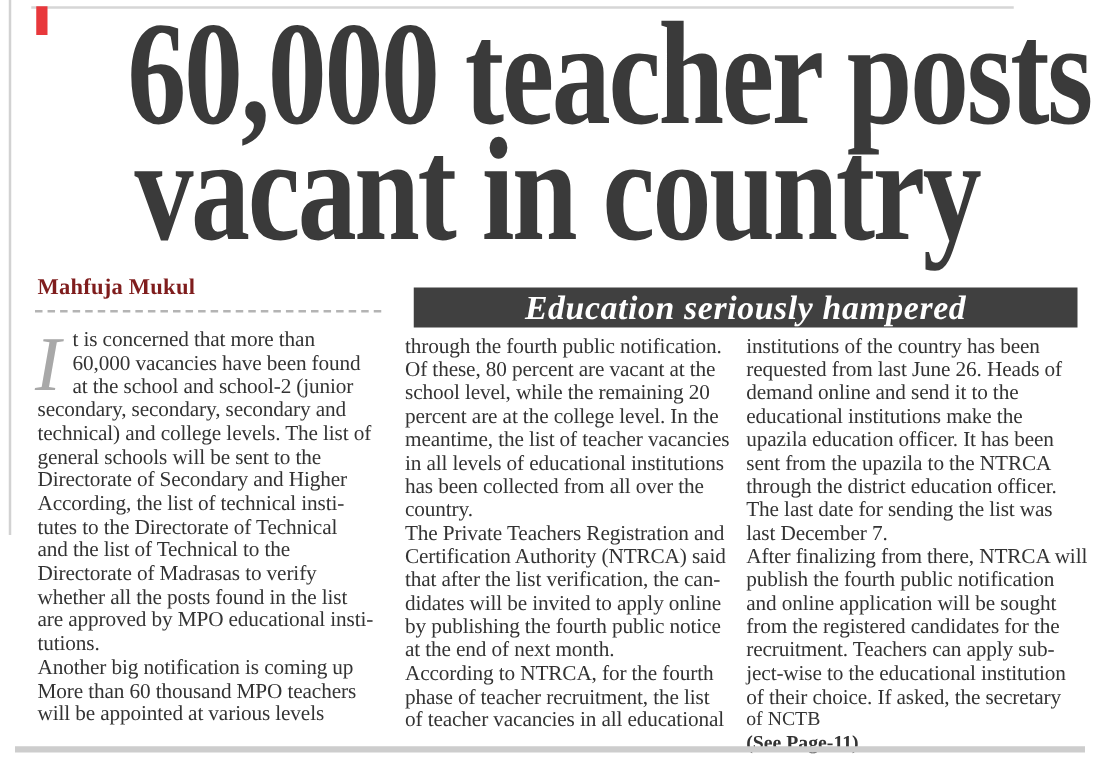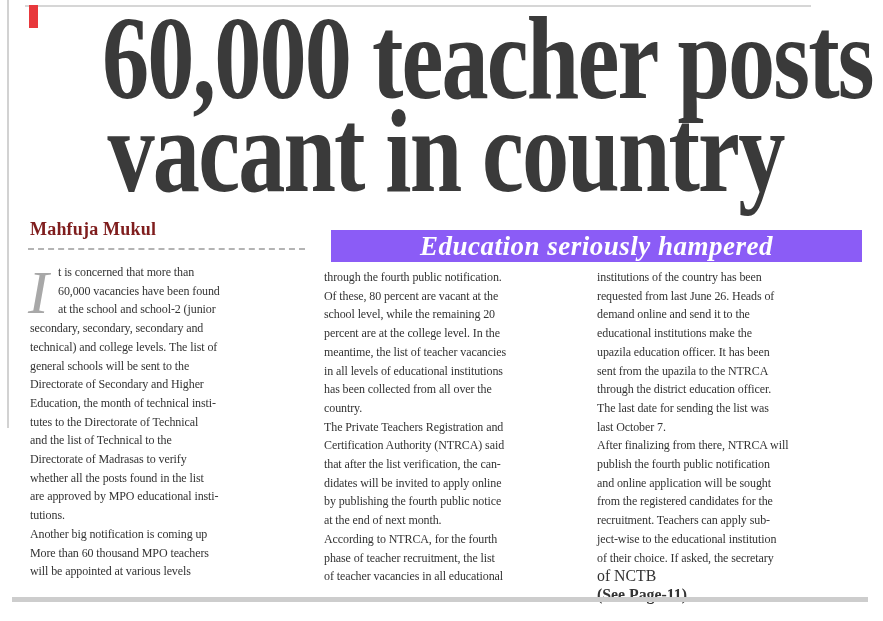--- a/index.html
+++ b/index.html
@@ -72,40 +72,40 @@
     position: absolute;
     left: 28px; top: 248px;
     width: 277px; height: 0;
     border-top: 2px dashed #b4b4b4;
   }
   
   .banner {
     position: absolute;
     left: 331px; top: 230px;
     width: 531px; height: 32px;
-    background: #8b5cf6;
+    background: #404040;
     text-align: center;
   }
   .banner .banner-text {
     display: inline-block;
     color: #ffffff;
     font-weight: bold;
     font-style: italic;
     font-size: 27px;
     line-height: 32px;
     letter-spacing: 0.5px;
   }
   
   .col {
     position: absolute;
     width: 276px;
     color: #333333;
   }
   .col .tl {
-    font-size: 12px;
+    font-size: 17px;
     line-height: 18.7px;
     white-space: nowrap;
     letter-spacing: -0.1px;
   }
   #col1 { left: 30px;  top: 263px; }
   #col2 { left: 324px; top: 268px; }
   #col3 { left: 597px; top: 268px; }
   
   .dropcap {
     position: absolute;
@@ -152,21 +152,21 @@
   <div class="col" id="col1">
     <span class="dropcap">I</span>
     <div class="lines">
         <div class="tl">t is concerned that more than</div>
         <div class="tl">60,000 vacancies have been found</div>
         <div class="tl">at the school and school-2 (junior</div>
         <div class="tl">secondary, secondary, secondary and</div>
         <div class="tl">technical) and college levels. The list of</div>
         <div class="tl">general schools will be sent to the</div>
         <div class="tl">Directorate of Secondary and Higher</div>
-        <div class="tl">Education, the month of technical insti-</div>
+        <div class="tl">According, the list of technical insti-</div>
         <div class="tl">tutes to the Directorate of Technical</div>
         <div class="tl">and the list of Technical to the</div>
         <div class="tl">Directorate of Madrasas to verify</div>
         <div class="tl">whether all the posts found in the list</div>
         <div class="tl">are approved by MPO educational insti-</div>
         <div class="tl">tutions.</div>
         <div class="tl">Another big notification is coming up</div>
         <div class="tl">More than 60 thousand MPO teachers</div>
         <div class="tl">will be appointed at various levels</div>
       </div>
@@ -197,21 +197,21 @@
   <div class="col" id="col3">
     <div class="lines">
         <div class="tl">institutions of the country has been</div>
         <div class="tl">requested from last June 26. Heads of</div>
         <div class="tl">demand online and send it to the</div>
         <div class="tl">educational institutions make the</div>
         <div class="tl">upazila education officer. It has been</div>
         <div class="tl">sent from the upazila to the NTRCA</div>
         <div class="tl">through the district education officer.</div>
         <div class="tl">The last date for sending the list was</div>
-        <div class="tl">last October 7.</div>
+        <div class="tl">last December 7.</div>
         <div class="tl">After finalizing from there, NTRCA will</div>
         <div class="tl">publish the fourth public notification</div>
         <div class="tl">and online application will be sought</div>
         <div class="tl">from the registered candidates for the</div>
         <div class="tl">recruitment. Teachers can apply sub-</div>
         <div class="tl">ject-wise to the educational institution</div>
         <div class="tl">of their choice. If asked, the secretary</div>
       </div>
     <div class="last-line">
       <span>of NCTB</span>

